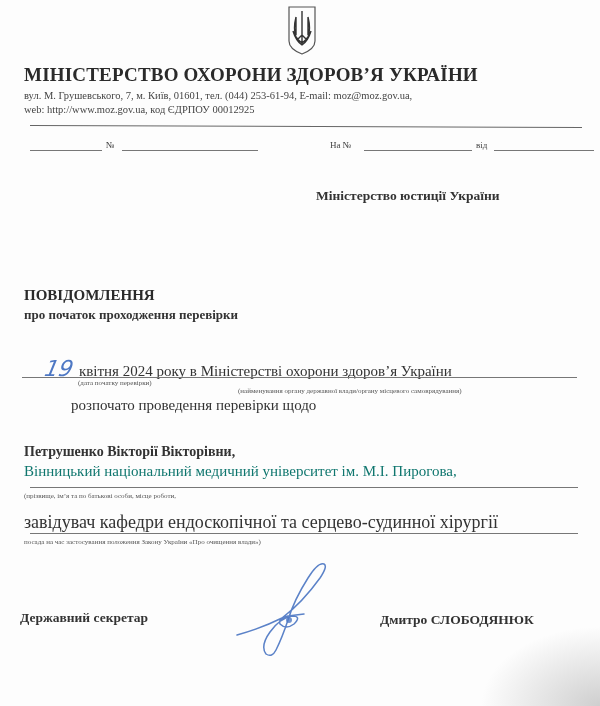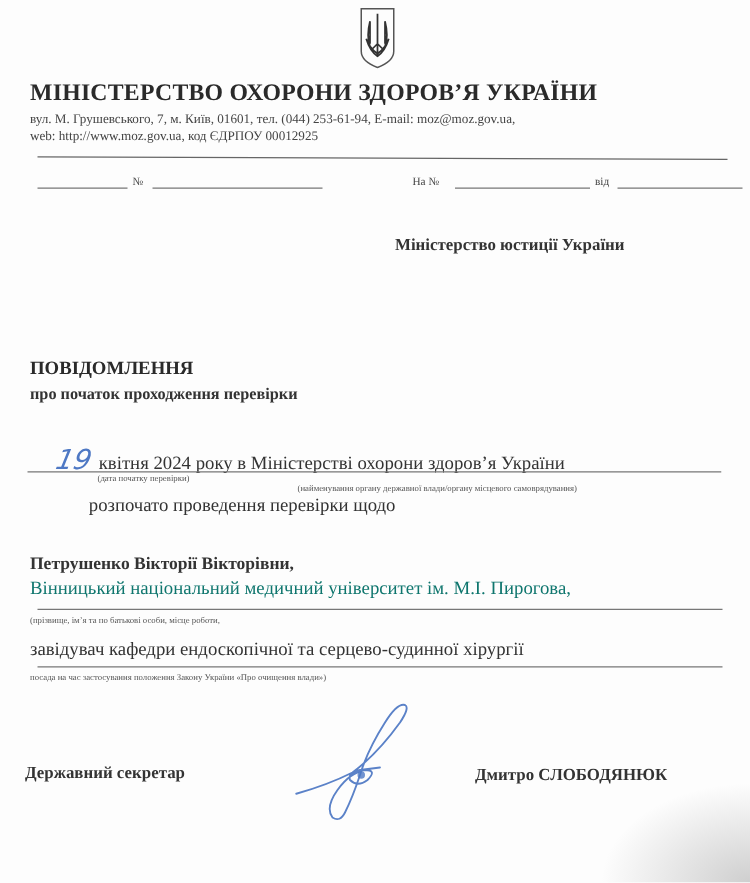--- a/index.html
+++ b/index.html
@@ -29,21 +29,21 @@
     .date-line { left: 45px; top: 356px; font-size: 15px; color: #333; white-space: nowrap; }
     .handwritten {
       font-family: "DejaVu Sans", sans-serif; font-style: italic;
       color: #4e78c4; font-size: 22px; margin-right: 6px;
       display: inline-block; transform: skewX(-12deg);
     }
     .cap { font-size: 7px; color: #555; }
     .body-text { left: 40px; top: 397px; font-size: 15px; color: #333; margin-left: 31px; }
     .person-name { left: 0; width: 478px; top: 444px; font-size: 14px; font-weight: bold; color: #333; }
     .workplace { left: 0; width: 600px; top: 463px; font-size: 15px; color: #0f766e; }
-    .position { left: 0; width: 476px; top: 512px; font-size: 15px; color: #333; }
+    .position { left: 0; width: 476px; top: 512px; font-size: 18px; color: #333; }
     .sign-role { left: 20px; top: 610px; font-size: 13.5px; font-weight: bold; color: #333; }
     .sign-name { left: 380px; top: 612px; font-size: 13.5px; font-weight: bold; color: #333; }
     .signature { left: 232px; top: 558px; width: 110px; height: 105px; }
     .scan-shadow {
       right: 0; bottom: 0; width: 120px; height: 80px;
       background: radial-gradient(ellipse at 100% 100%, rgba(120,120,120,0.35), rgba(255,255,255,0) 70%);
     }
   </style>
 </head>
 <body>

